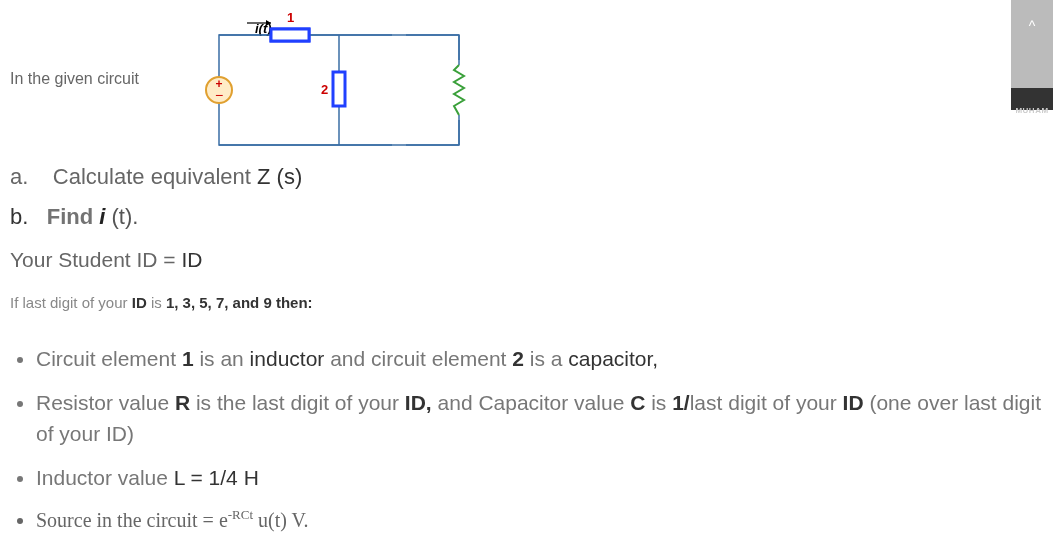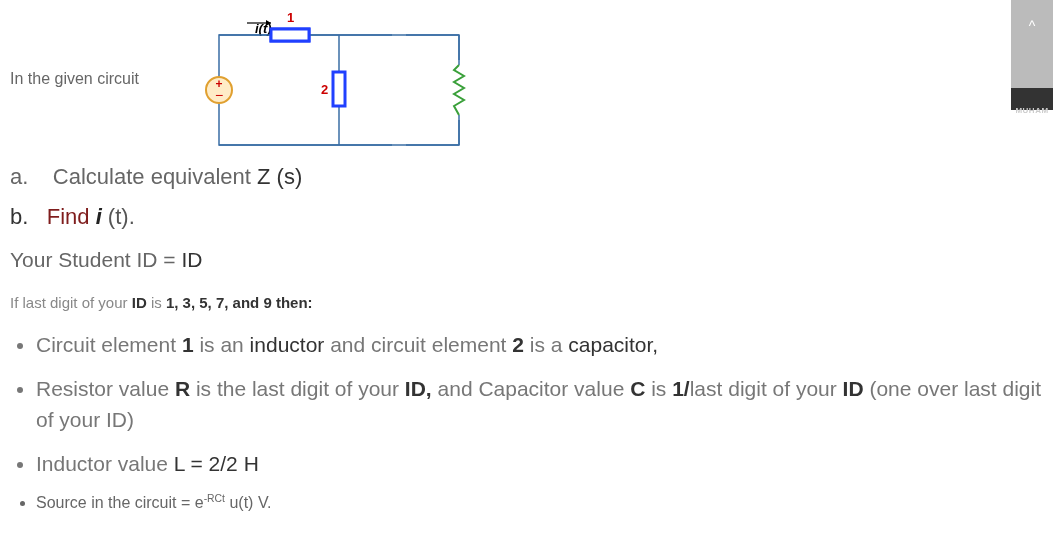--- a/index.html
+++ b/index.html
@@ -5,24 +5,24 @@
   * { box-sizing: border-box; }
   body { margin: 0; font-family: Arial, sans-serif; width: 1053px; height: 537px; position: relative; background: #fff; color: #555; font-size: 18px; font-weight: 300; }
   .content { padding: 10px 10px 0 10px; }
   .top-row { display: flex; align-items: flex-start; }
   .intro { margin-top: 60px; font-size: 16px; color: #666; }
   .circuit { margin-left: 60px; width: 280px; height: 140px; position: relative; }
   .problems { }
   .item-a, .item-b { font-size: 22px; margin: 14px 0; color: #666; }
   .item-b { color: #333; font-weight: 400; }
   .id-line { font-size: 21px; margin: 18px 0 22px; color: #666; }
-  .cond { font-size: 15px; color: #888; margin: 14px 0 18px; }
+  .cond { font-size: 15px; color: #888; margin: 14px 0 32px; }
   ul.bullets { list-style: disc; padding-left: 26px; margin: 8px 0 0 0; }
   ul.bullets li { font-size: 21px; color: #777; margin: 12px 0; line-height: 1.5; }
-  ul.bullets li.big { font-size: 16px; color: #666; }
+  ul.bullets li.big { font-size: 20px; color: #666; font-family: Liberation Serif, serif; }
   b { font-weight: 700; color: #333; }
   .thumb { position: absolute; top: 0; right: 0; width: 42px; height: 110px; background: #333; }
   .thumb-img { width: 100%; height: 88px; background: #bbb; }
   .thumb-chev { color: #fff; text-align: center; font-size: 14px; margin-top: -70px; }
   .thumb-name { color: #ccc; font-size: 8px; text-align: center; margin-top: 72px; letter-spacing: 0.5px; font-weight: bold; }
   sup { font-size: 0.65em; }
 </style>
 </head>
 <body>
 
@@ -71,41 +71,41 @@
     </div>
   </div>
 
   <div class="problems">
     <div class="item-a">
       <span>a.</span>&nbsp;&nbsp;&nbsp;
       <span>Calculate equivalent </span><span style="color:#333;font-weight:400">Z (s)</span>
     </div>
     <div class="item-b">
       <span>b.</span>&nbsp;&nbsp;
-      <span style="color:#7f1d1d;font-weight:400">Find </span><i style="font-weight:700;color:#222">i</i><span style="color:#555;font-weight:300"> (t).</span>
+      <span style="color:#737373;font-weight:700">Find </span><i style="font-weight:700;color:#222">i</i><span style="color:#555;font-weight:300"> (t).</span>
     </div>
   </div>
 
   <div class="id-line">
     <span>Your Student ID = </span><span style="color:#333;font-weight:400">ID</span>
   </div>
 
   <div class="cond">
     <span>If last digit of your </span><b>ID</b><span> is </span><b>1, 3, 5, 7, and 9 then:</b>
   </div>
 
   <ul class="bullets">
     <li>
       <span>Circuit element </span><b>1</b><span> is an </span><span style="color:#333">inductor</span><span> and circuit element </span><b>2</b><span> is a </span><span style="color:#333">capacitor,</span>
     </li>
     <li>
       <span>Resistor value </span><b>R</b><span> is the last digit of your </span><b>ID,</b><span> and Capacitor value </span><b>C</b><span> is </span><b>1/</b><span>last digit of your </span><b>ID</b><span> (one over last digit of your ID)</span>
     </li>
     <li>
-      <span>Inductor value </span><span style="color:#333">L = 2/2 H</span>
+      <span>Inductor value </span><span style="color:#333">L = 1/4 H</span>
     </li>
     <li class="big">
       <span>Source in the circuit = e</span><sup>-RCt</sup><span> u(t) V.</span>
     </li>
   </ul>
 </div>
 
 <div class="thumb">
   <div class="thumb-img"></div>
   <div class="thumb-chev">^</div>

